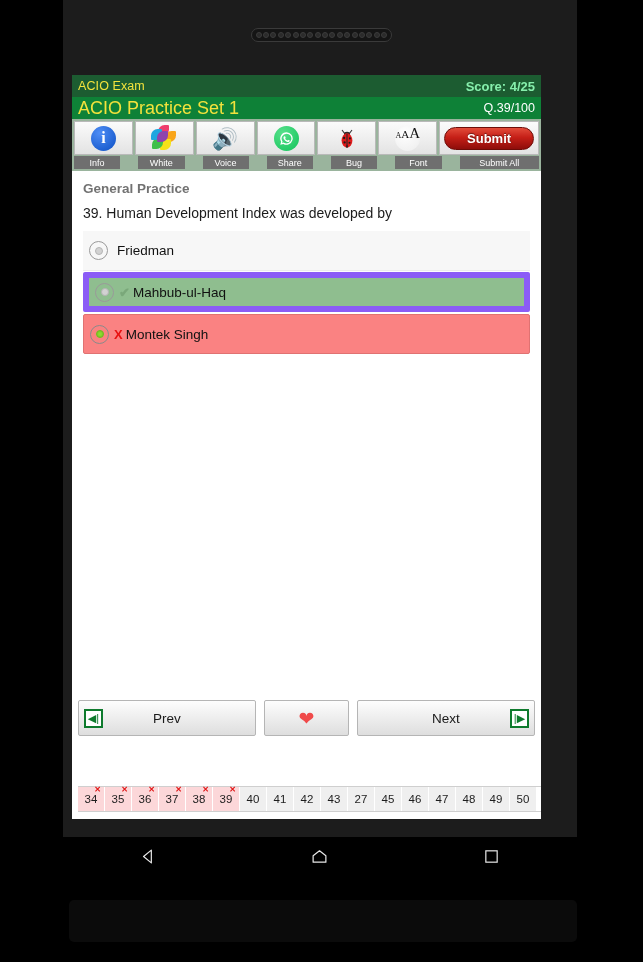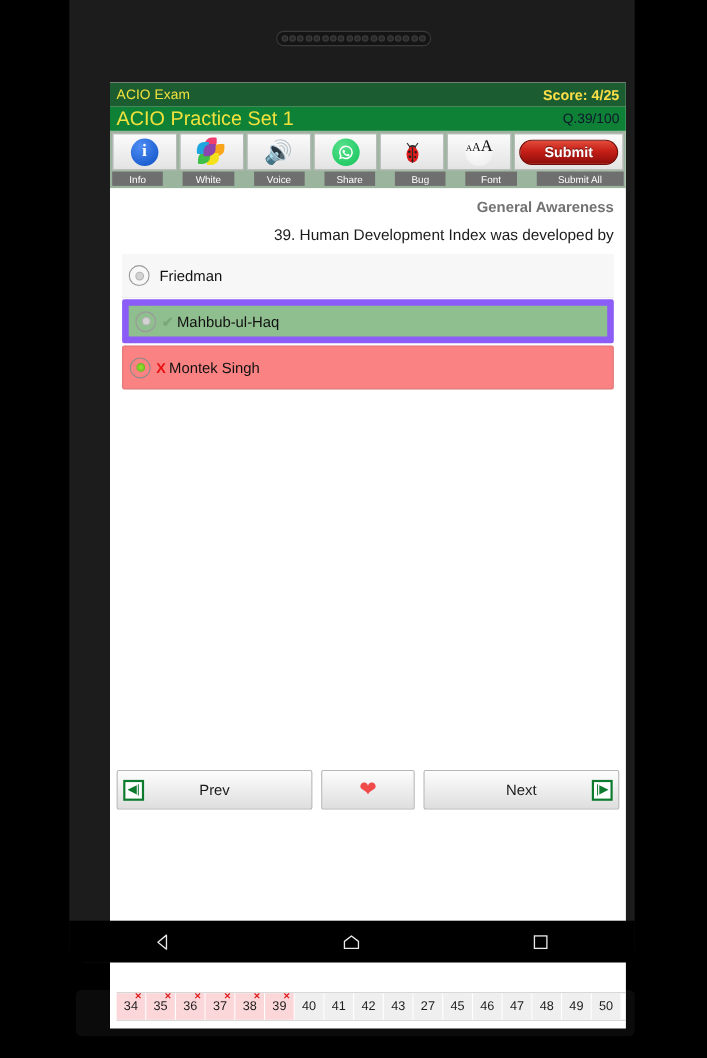--- a/index.html
+++ b/index.html
@@ -47,60 +47,59 @@
     position: absolute;
     left: 69px; top: 900px;
     width: 508px; height: 42px;
     background: #0b0b0b;
     border-radius: 5px;
   }
 
   
   #screen {
     position: absolute;
-    left: 100px; top: 75px;
-    width: 469px; height: 860px;
+    left: 72px; top: 75px;
+    width: 469px; height: 744px;
     background: #ffffff;
     overflow: hidden;
-    text-align: right;
   }
 
   
   #titlebar {
     height: 22px;
     background: #1c5c31;
     display: flex;
     align-items: center;
     justify-content: space-between;
     padding: 0 6px;
   }
   #app-title {
     color: #f2e23c;
     font-size: 12.5px;
     letter-spacing: .1px;
   }
   #score {
-    color: #fde047;
+    color: #86efac;
     font-size: 13px;
     font-weight: bold;
   }
   #subbar {
     height: 22px;
     background: #0e8137;
     display: flex;
     align-items: center;
     justify-content: space-between;
     padding: 0 6px;
   }
   #set-name {
     color: #f2e23c;
     font-size: 18px;
   }
   #qcount {
-    color: #0f172a;
+    color: #ffffff;
     font-size: 12.5px;
   }
 
   
   #toolbar-wrap { background: #9ab49d; }
   #toolbar {
     display: flex;
     gap: 2px;
     padding: 2px 2px 0 2px;
     height: 36px;
@@ -415,21 +414,21 @@
         <span class="tool-label">White</span>
         <span class="tool-label">Voice</span>
         <span class="tool-label">Share</span>
         <span class="tool-label">Bug</span>
         <span class="tool-label">Font</span>
         <span class="tool-label wide">Submit All</span>
       </div>
     </div>
 
     <div id="body">
-      <div id="subject">General Awareness</div>
+      <div id="subject">General Practice</div>
       <div id="question">39. Human Development Index was developed by</div>
 
       <div id="options">
 
 
         <div class="option plain">
           <span class="radio">
               <span class="dot"></span>
             </span>
           <span class="opt-text pad">Friedman</span>

